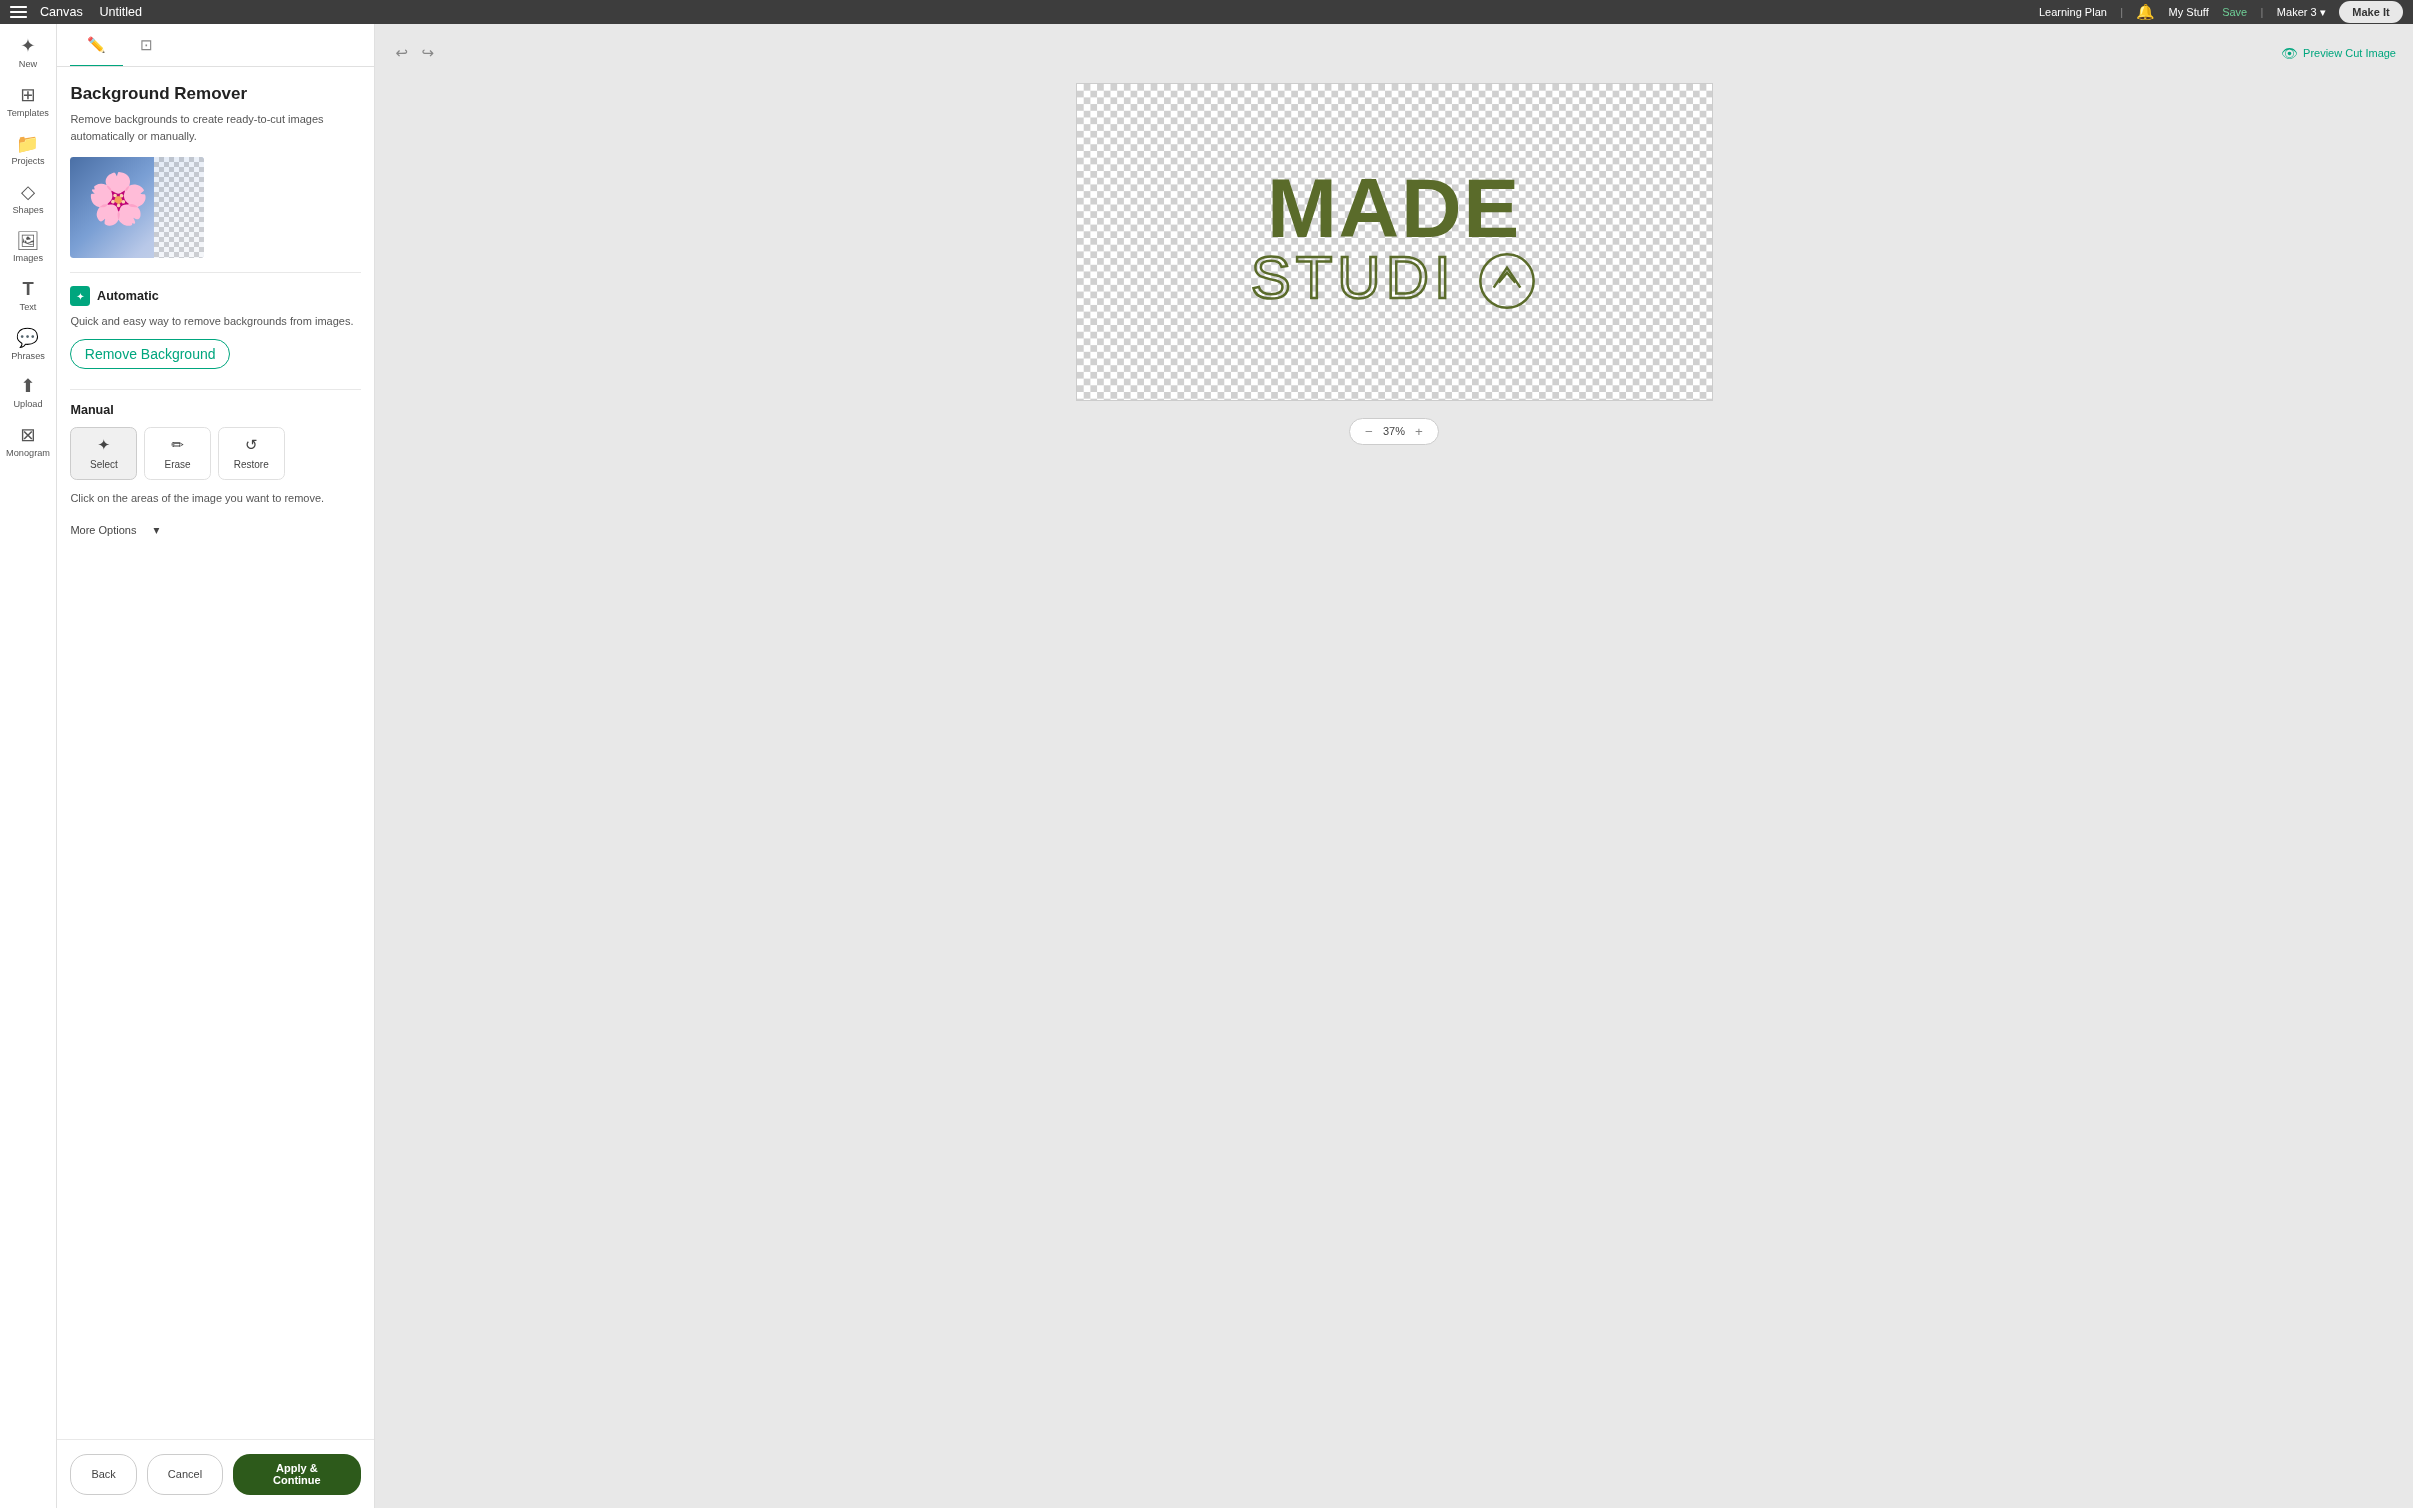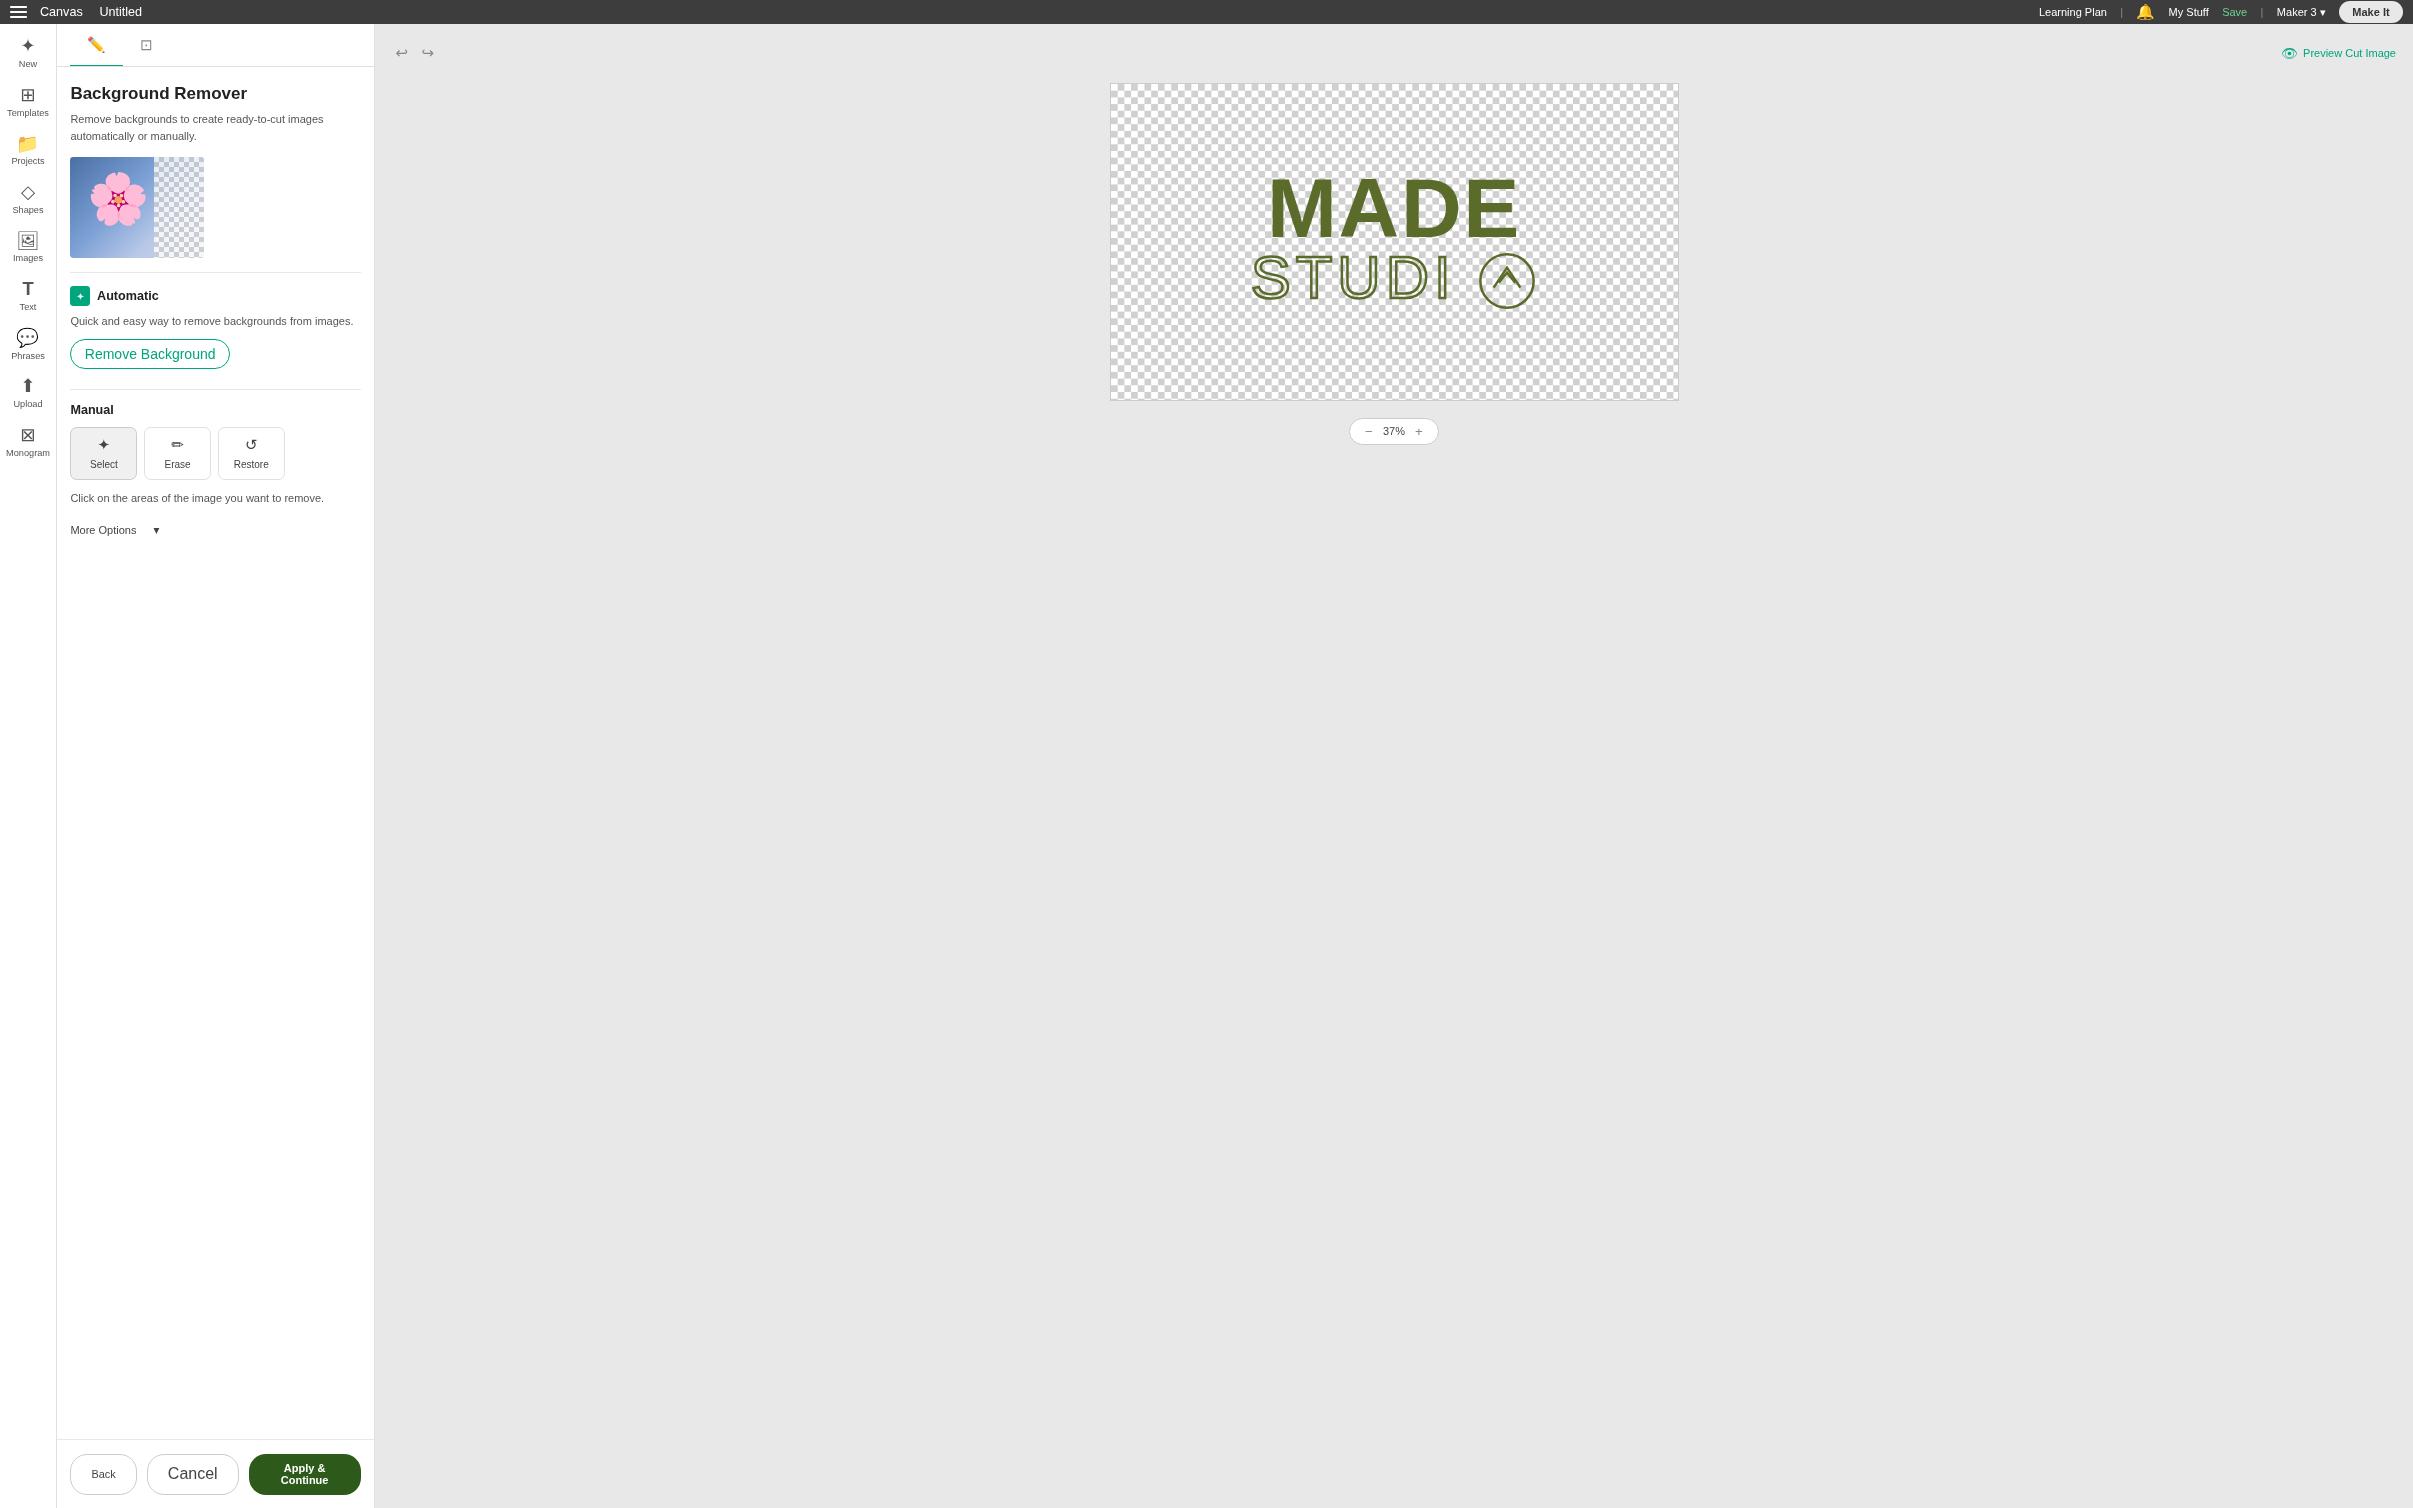--- a/index.html
+++ b/index.html
@@ -116,21 +116,21 @@
     .panel-bottom {
       padding: 13.4px; border-top: 0.8px solid #e8e8e8; display: flex; gap: 10px;
       background: #fff;
     }
     .back-btn {
       border: 1.3px solid #ccc; background: white; color: #444;
       border-radius: 17px; padding: 8.4px 20px; font-size: 11px; font-weight: 400; cursor: pointer;
     }
     .cancel-btn {
       border: 1.3px solid #ccc; background: white; color: #444;
-      border-radius: 17px; padding: 8.4px 20px; font-size: 16px; font-weight: 500; cursor: pointer;
+      border-radius: 17px; padding: 8.4px 20px; font-size: 11px; font-weight: 500; cursor: pointer;
       margin-left: auto;
     }
     .apply-continue-btn {
       background: #2d5a1b; color: white; border: none;
       border-radius: 17px; padding: 8.4px 20px; font-size: 11px; font-weight: 600; cursor: pointer;
     }
 
     
     .canvas-area {
       flex: 1; background: #e8e8e8; display: flex; flex-direction: column;
@@ -148,21 +148,21 @@
     }
     .preview-cut-btn {
       display: flex; align-items: center; gap: 5px; background: none; border: none;
       color: #00a67e; font-size: 11px; font-weight: 500; cursor: pointer;
     }
     .preview-cut-icon { font-size: 13.4px; }
 
     
     .design-canvas {
       background: white; border: 0.8px solid #ccc; position: relative;
-      width: 569px; min-height: 318px;
+      width: 637px; min-height: 318px;
       background-image: repeating-conic-gradient(#d0d0d0 0% 25%, white 0% 50%);
       background-size: 13.4px 13.4px;
     }
     .design-canvas-inner {
       position: absolute; inset: 0; display: flex; flex-direction: column;
       align-items: center; justify-content: center;
     }
     .made-studio-text {
       font-weight: 900; color: #5a6b2a; line-height: 0.95;
       font-family: 'Arial Black', Arial, sans-serif; text-align: center;

